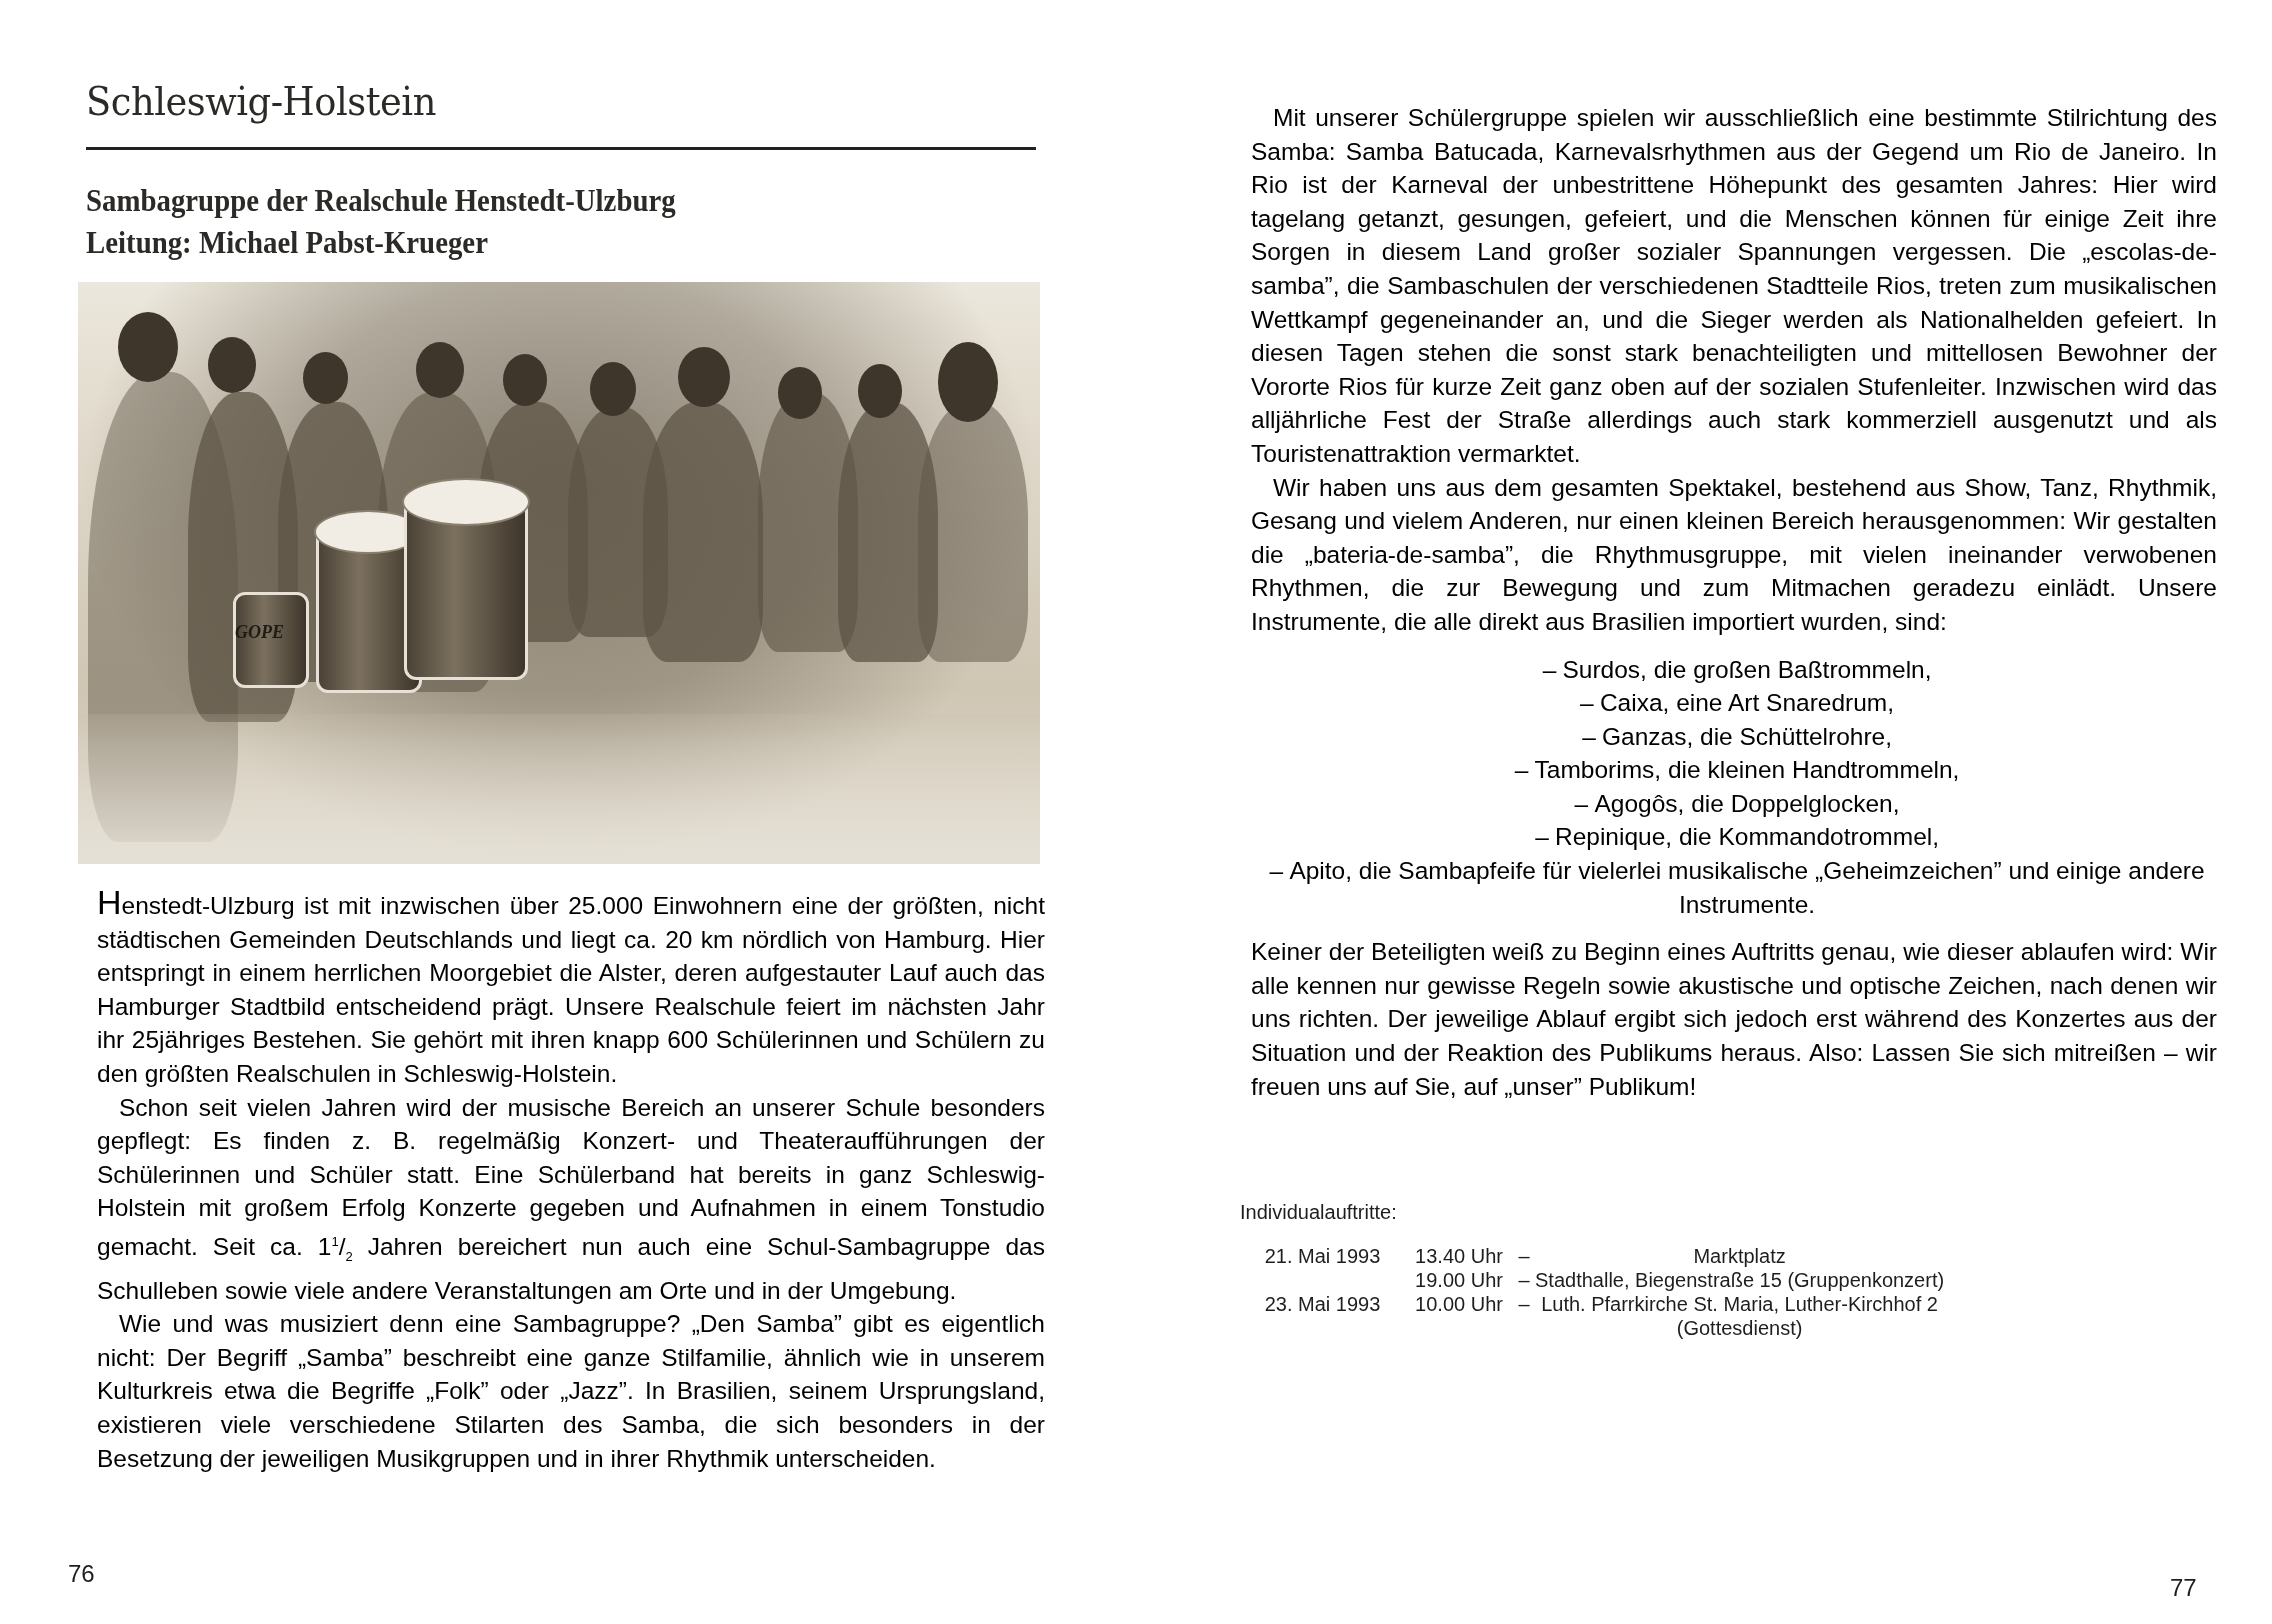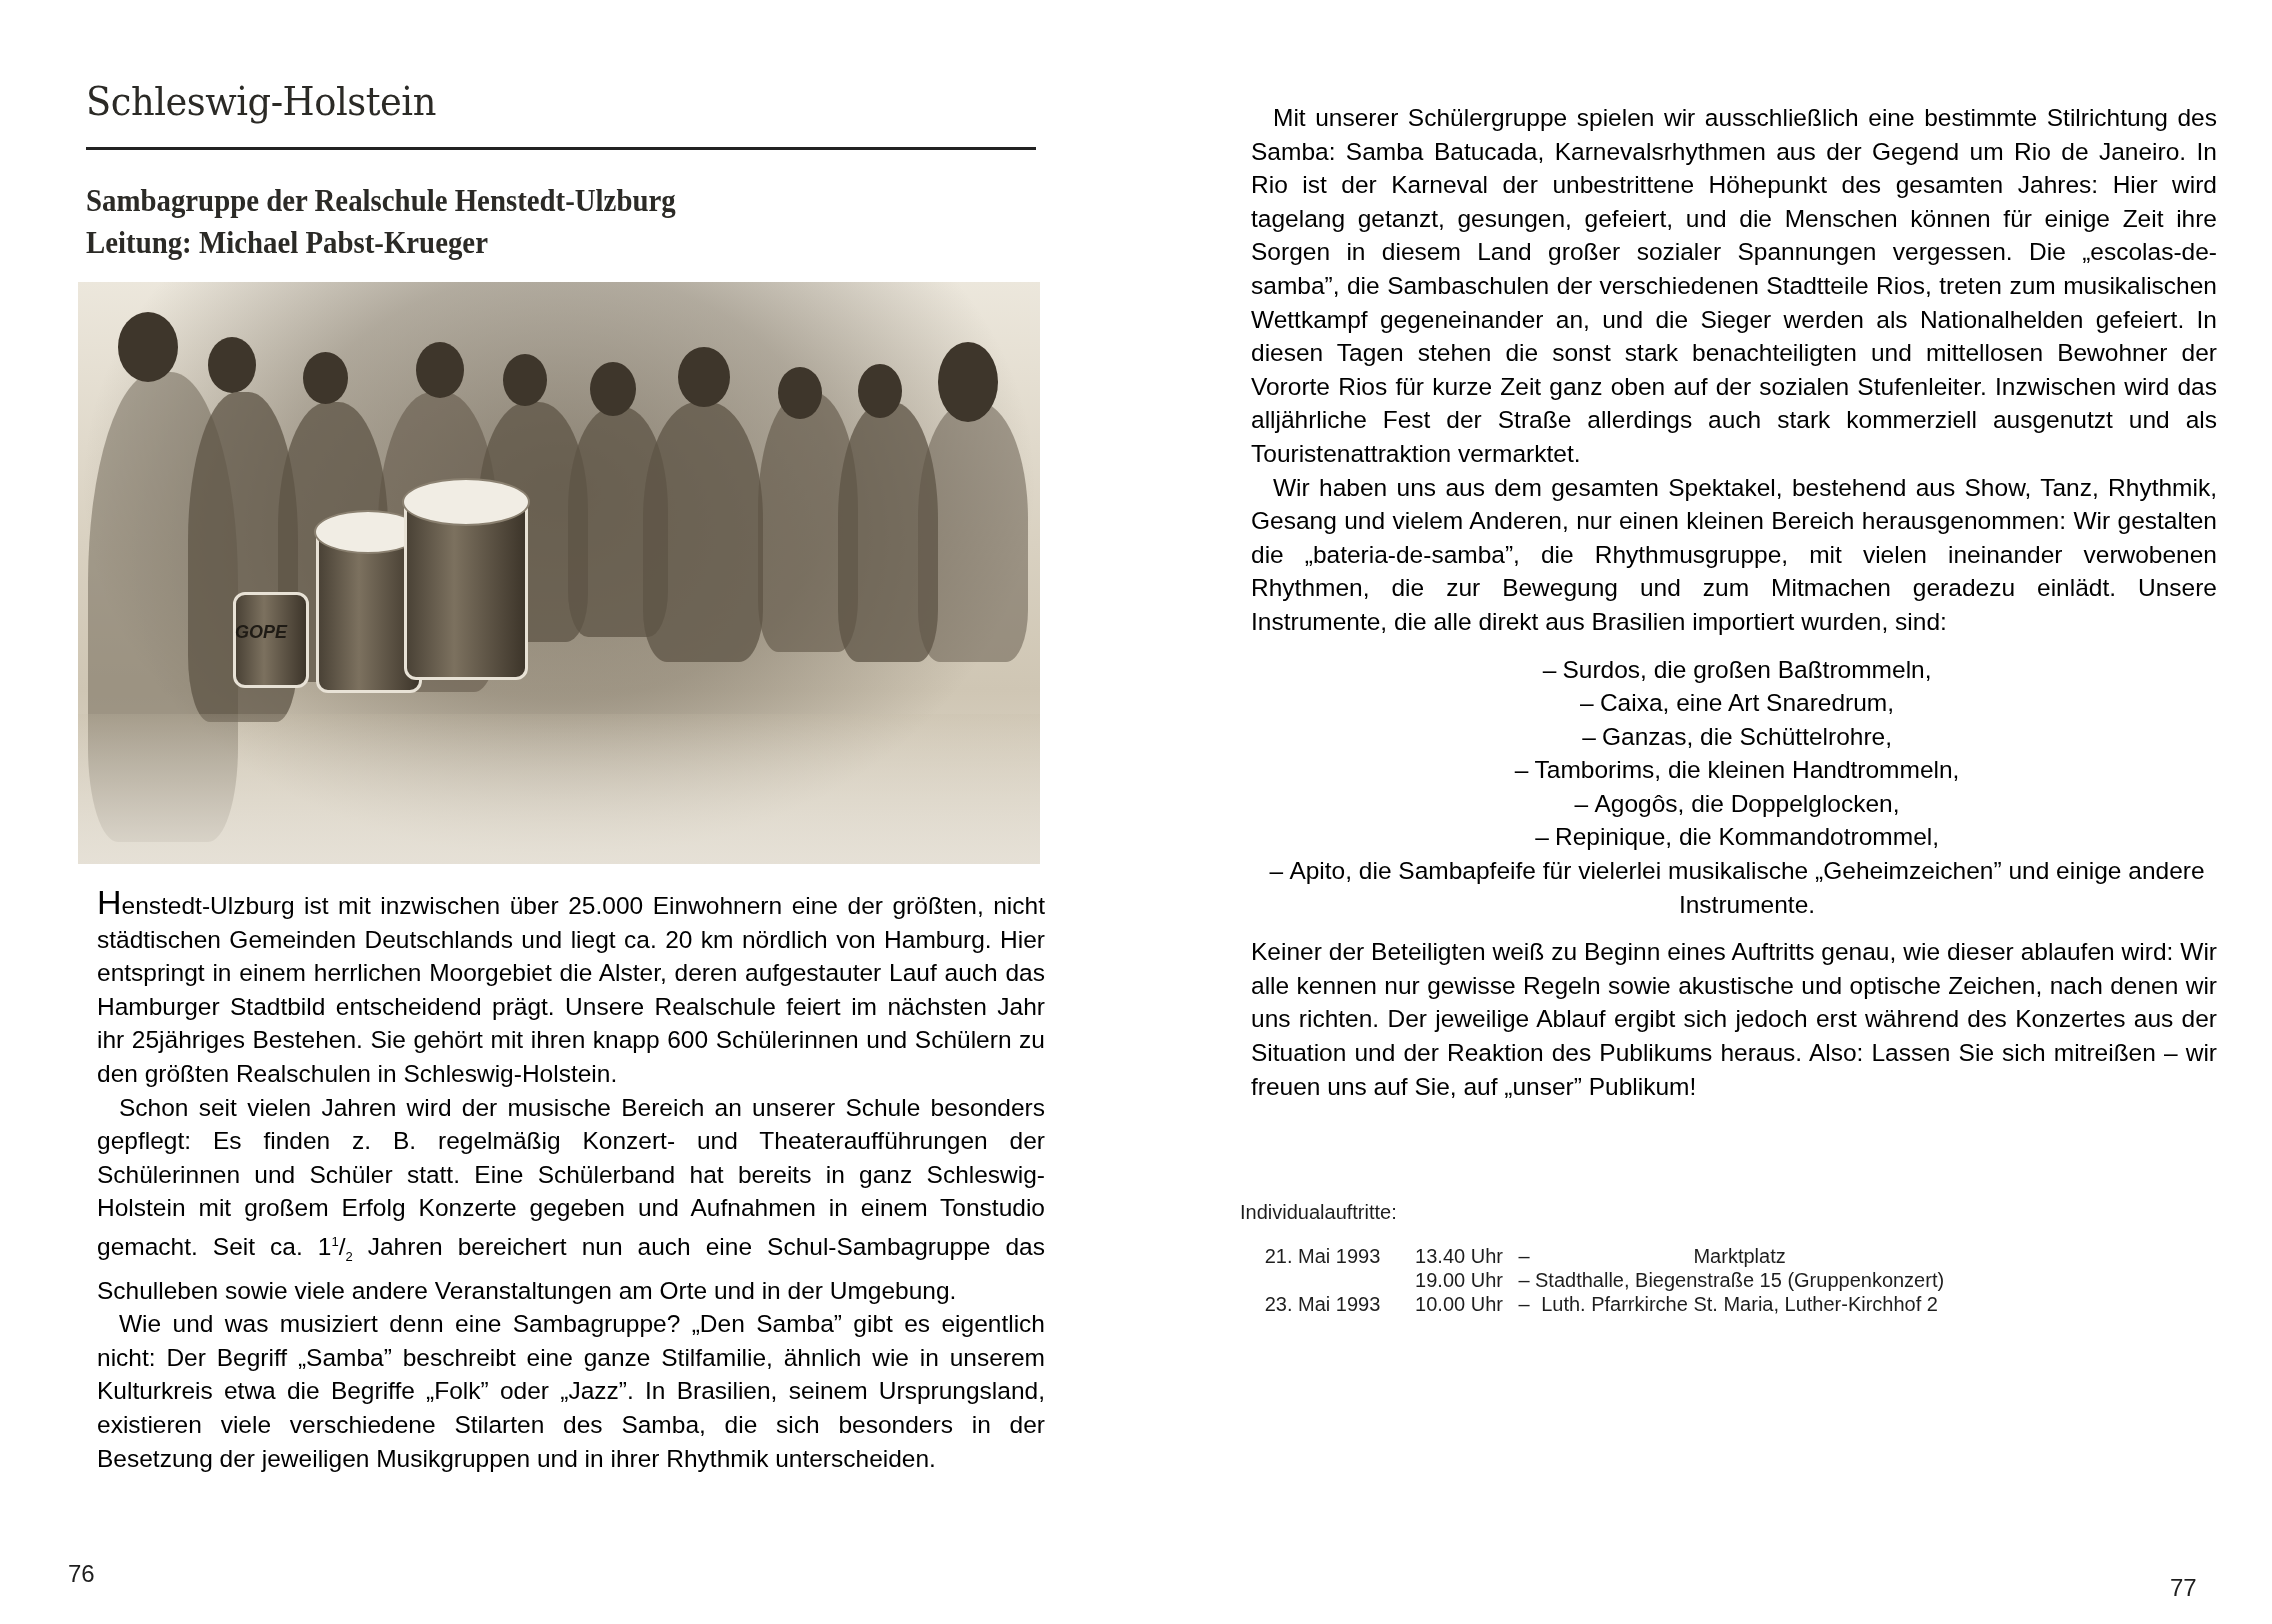--- a/index.html
+++ b/index.html
@@ -42,21 +42,21 @@
   .photo .head { position: absolute; border-radius: 50%; background: #3e362b; }
   .photo .drum {
     position: absolute; border-radius: 12px;
     background: linear-gradient(to right, #4a4236, #7c715f 40%, #3d352a);
     border: 3px solid #e8e2d6;
   }
   .photo .drum-top {
     position: absolute; border-radius: 50%; background: #f1ede4; border: 2px solid #8a8070;
   }
   .photo .drum-logo {
-    position: absolute; font-family: Liberation Sans, sans-serif; font-style: italic;
+    position: absolute; font-family: Liberation Serif, serif; font-style: italic;
     font-weight: bold; color: #1f1b15; font-size: 18px;
   }
   .photo .floor {
     position: absolute; left: 0; right: 0; bottom: 0; height: 150px;
     background: linear-gradient(to bottom, rgba(200,190,170,0.2), rgba(230,225,215,0.9));
   }
 
   .body-text {
     position: absolute;
     font-family: "Liberation Sans", "DejaVu Sans", sans-serif;
@@ -179,18 +179,24 @@
         <td class="time">19.00 Uhr</td>
         <td class="dash">–</td>
         <td>Stadthalle, Biegenstraße 15 (Gruppenkonzert)</td>
       </tr>
       <tr>
         <td class="date">23. Mai 1993</td>
         <td class="time">10.00 Uhr</td>
         <td class="dash">–</td>
         <td>Luth. Pfarrkirche St. Maria, Luther-Kirchhof 2</td>
       </tr>
+      <tr>
+        <td class="date"></td>
+        <td class="time"></td>
+        <td class="dash"></td>
+        <td>(Gottesdienst)</td>
+      </tr>
     </tbody>
       </table>
   </div>
 
   <div class="page-number">77</div>
 </div>
 
 </body></html>

